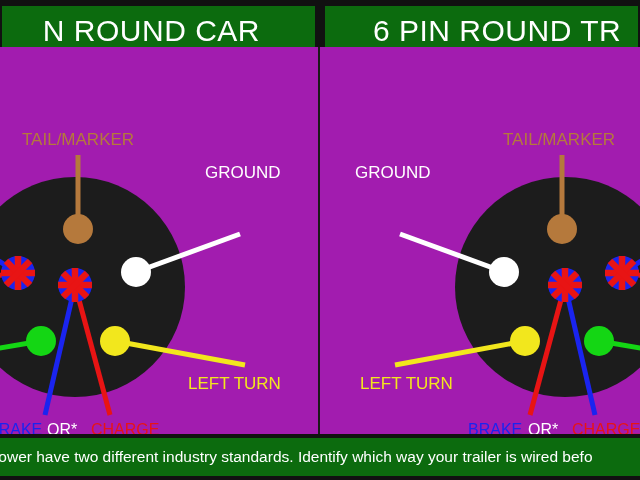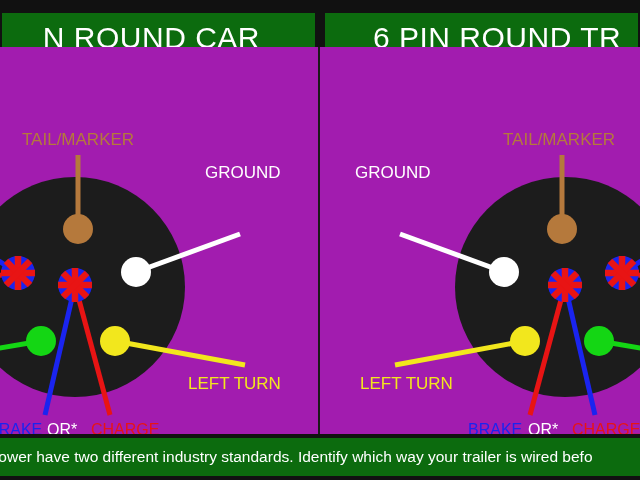--- a/index.html
+++ b/index.html
@@ -20,21 +20,21 @@
   .header-band {
     position: absolute;
     top: 0;
     left: 0;
     width: 640px;
     height: 47px;
     background: #111111;
   }
   .header-cell {
     position: absolute;
-    top: 13px;
+    top: 6px;
     height: 49px;
     background: #0c6b0e;
     display: flex;
     align-items: center;
     overflow: hidden;
     white-space: nowrap;
   }
   .header-cell.left  { left: 2px;   width: 313px; justify-content: flex-end; }
   .header-cell.right { left: 325px; width: 313px; justify-content: flex-start; }
   .header-title {

